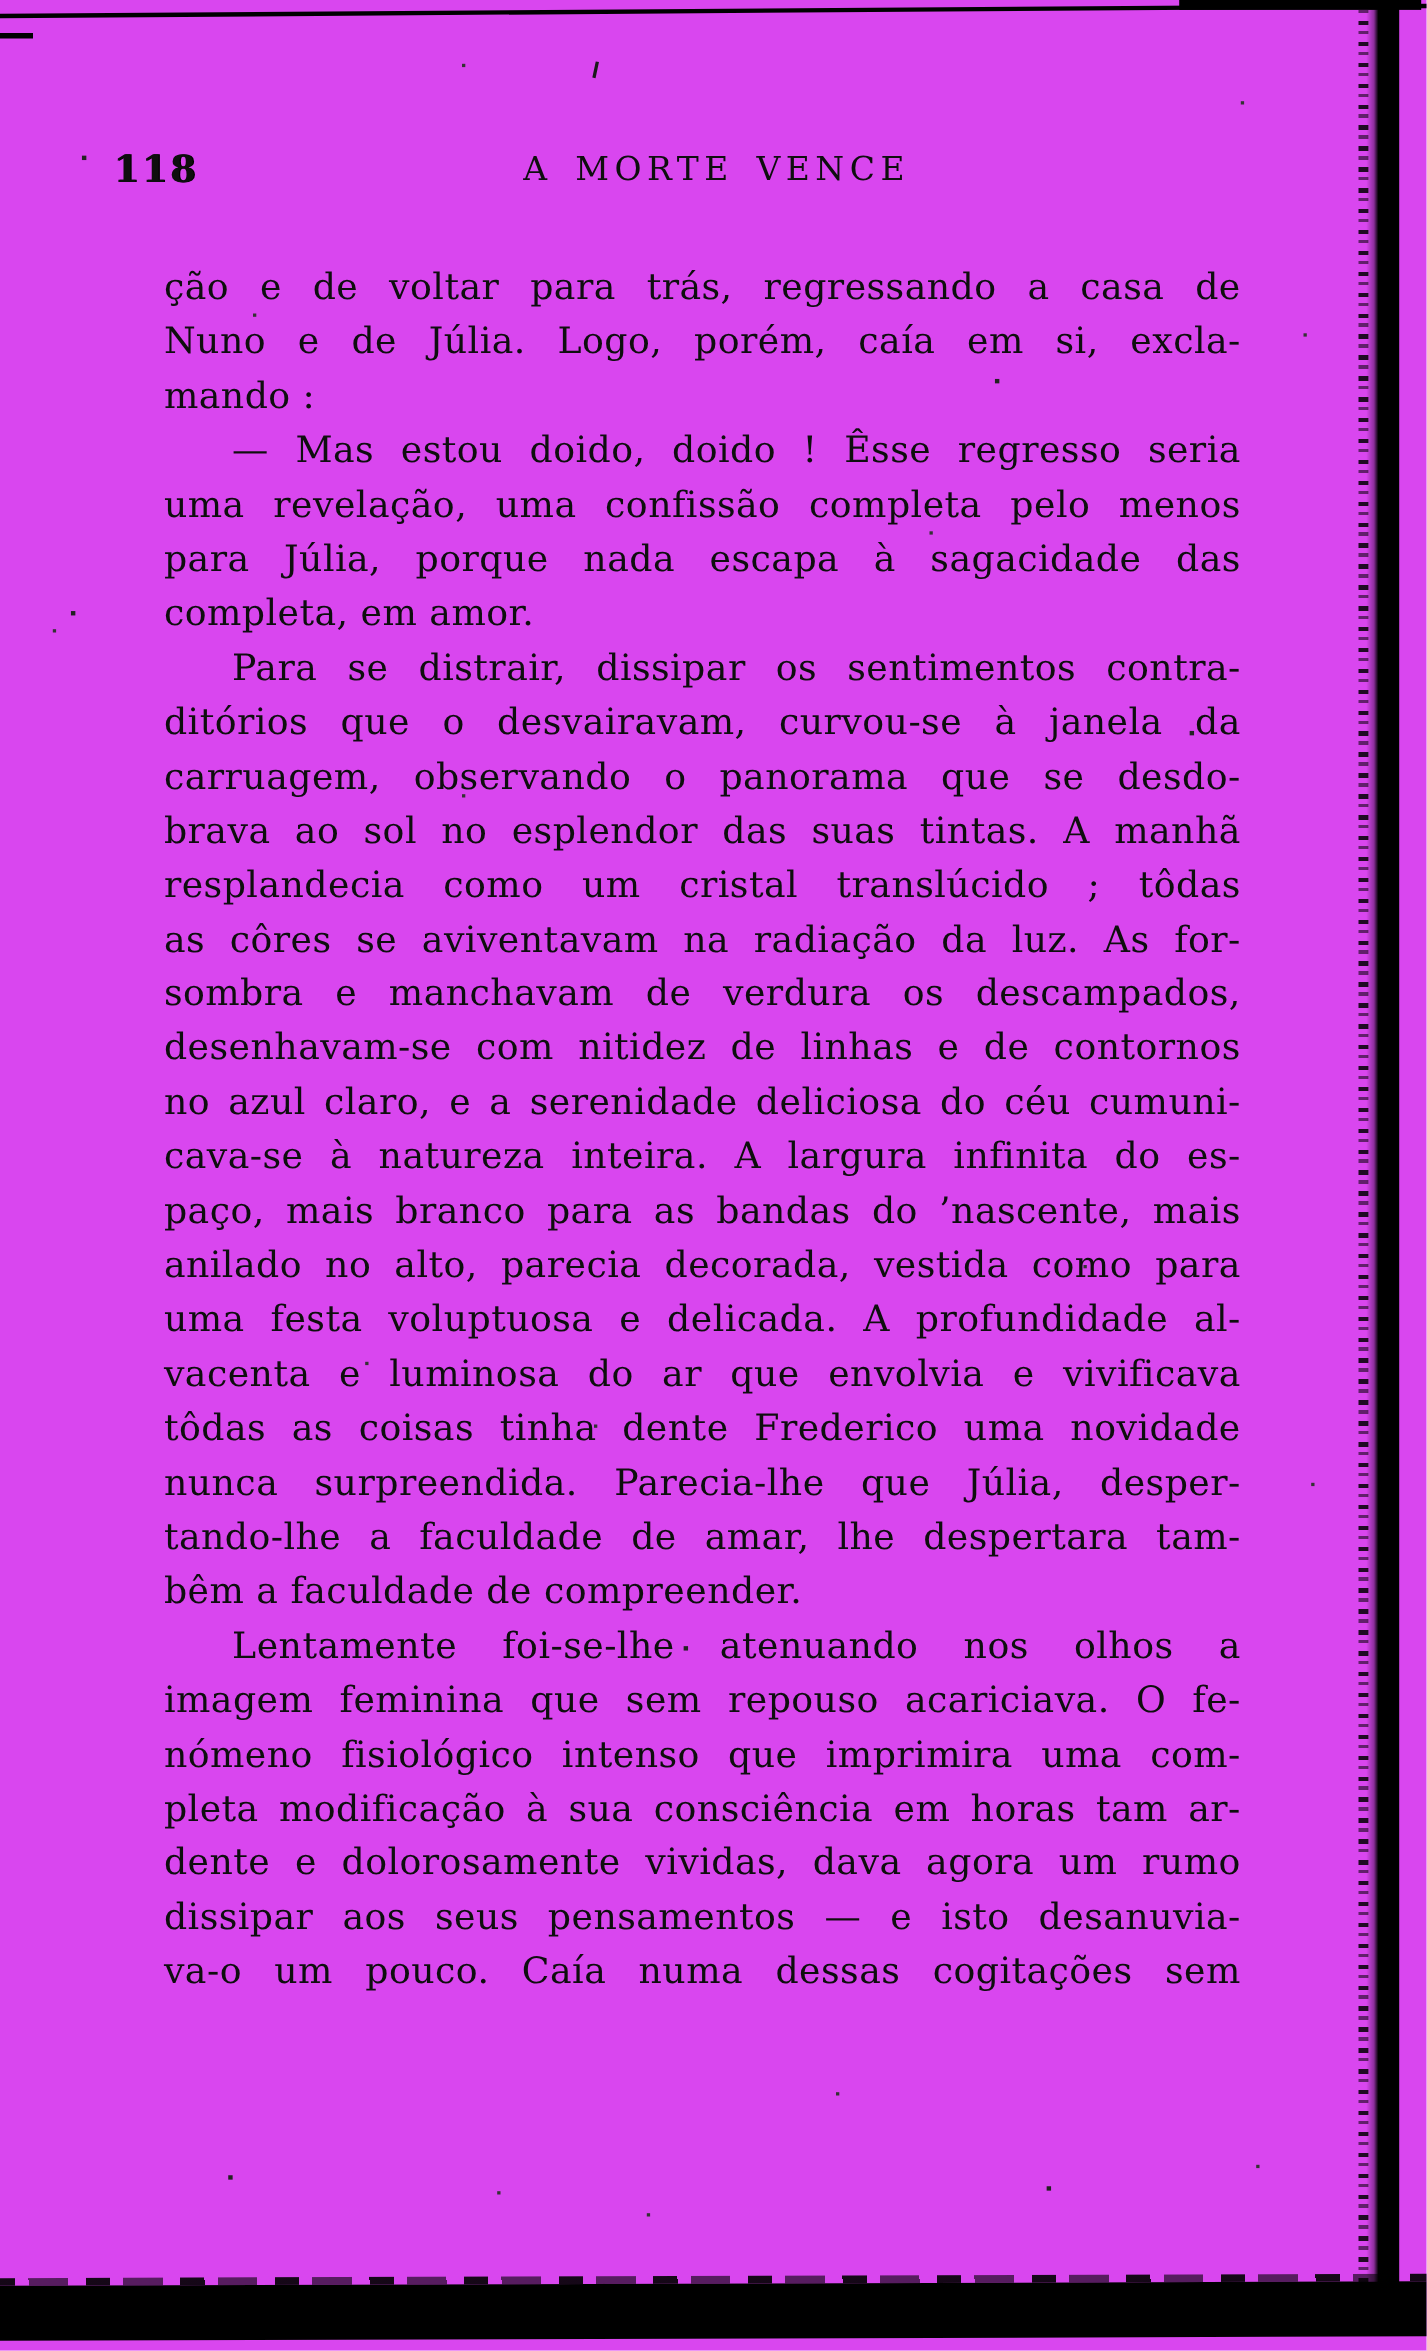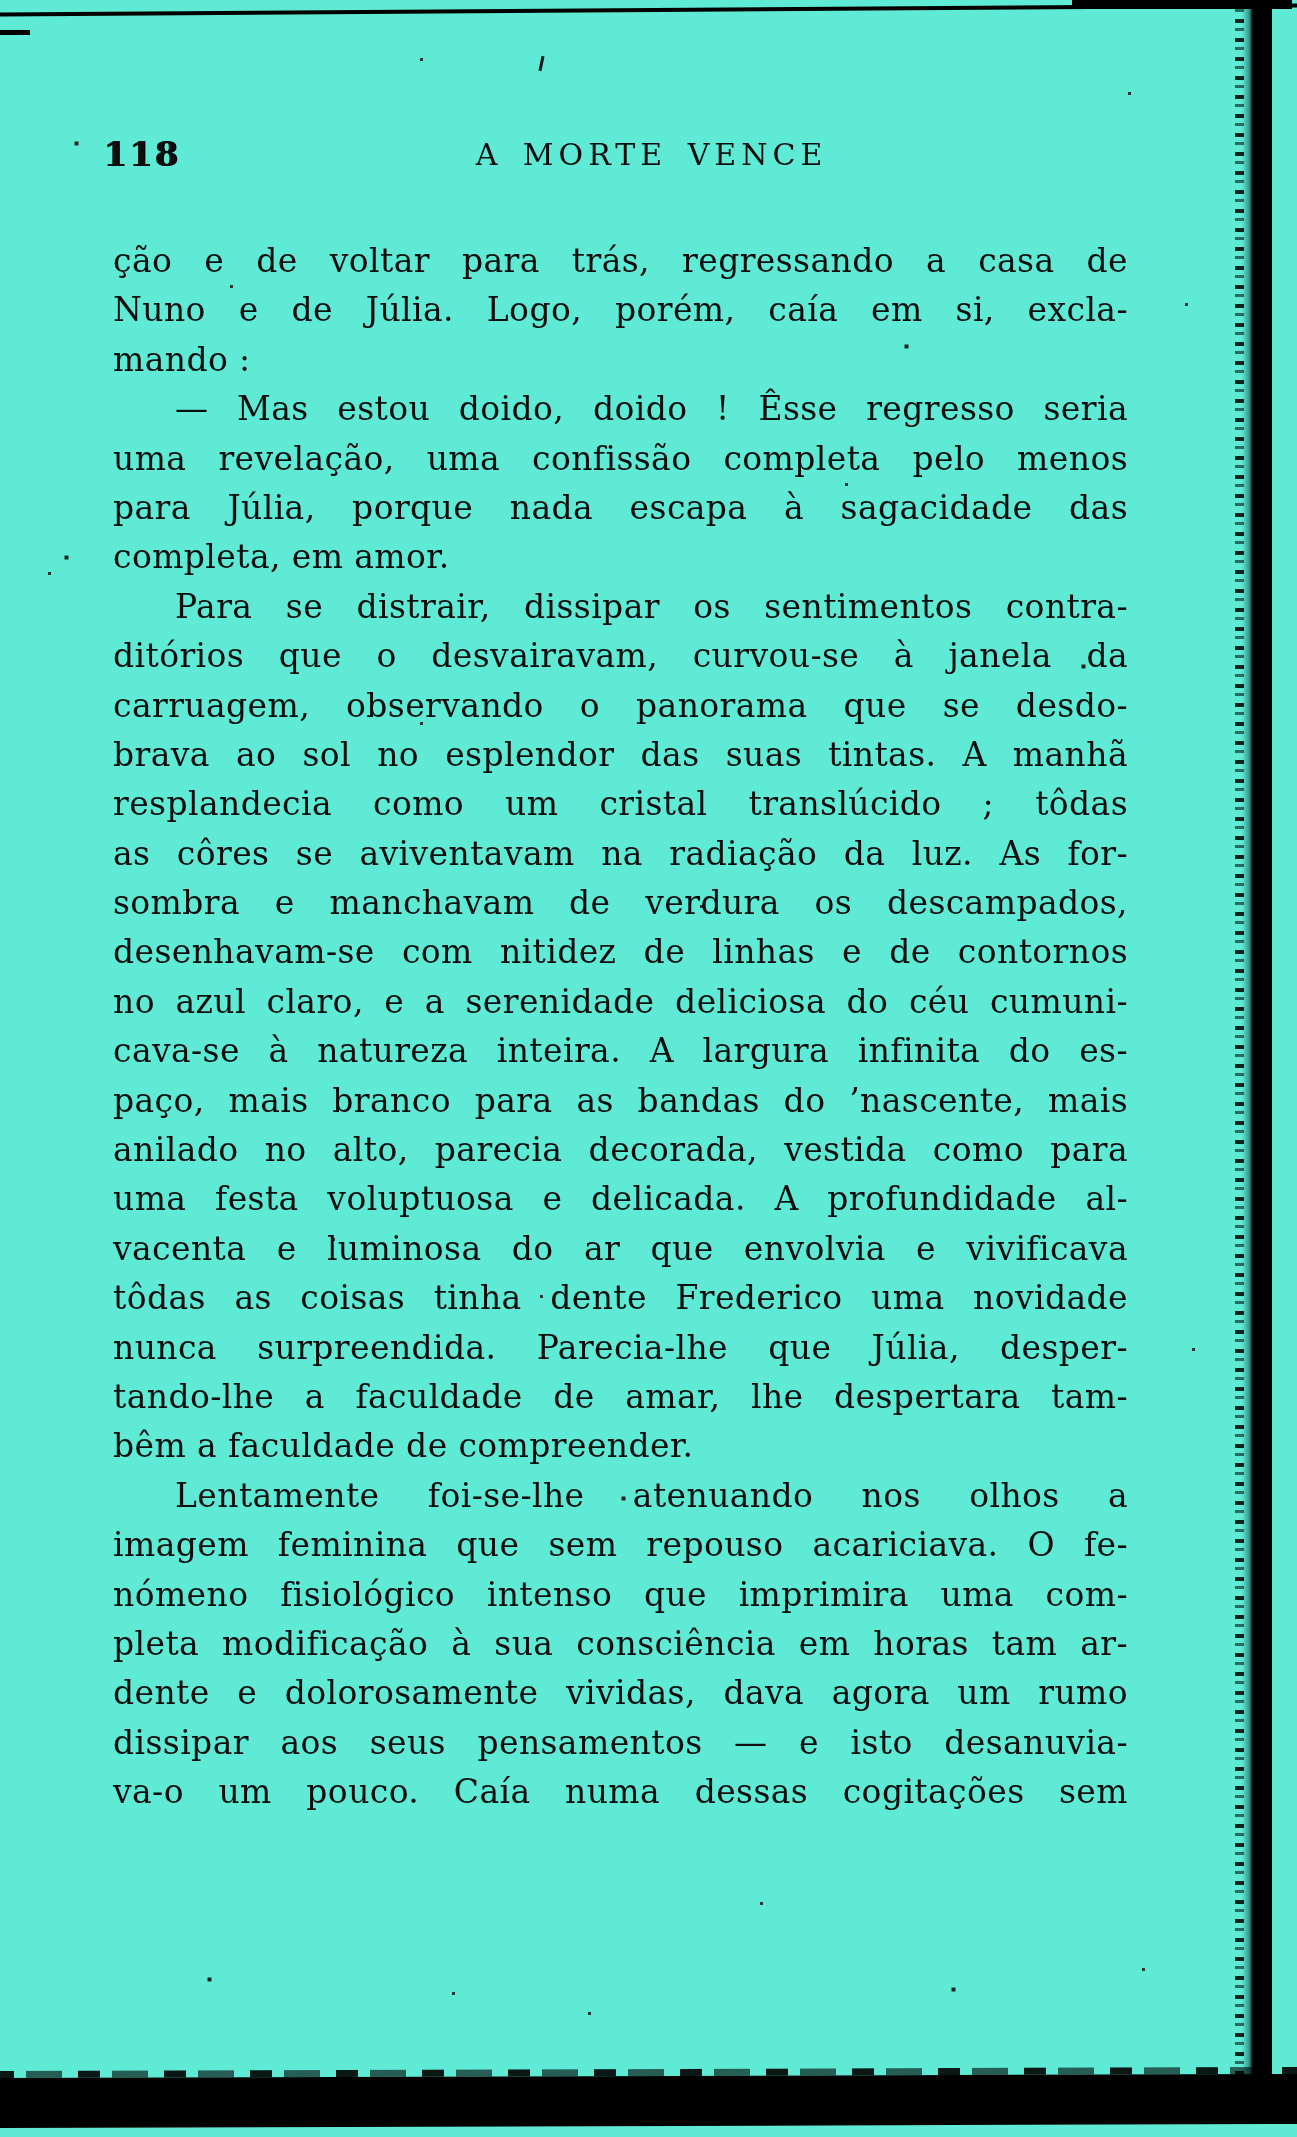--- a/index.html
+++ b/index.html
@@ -4,21 +4,21 @@
 <style>
   html, body {
     margin: 0;
     padding: 0;
     background: #ffffff;
   }
   .scan {
     position: relative;
     width: 1297px;
     height: 2137px;
-    background: #5eead4;
+    background: #d946ef;
     overflow: hidden;
     font-family: "DejaVu Serif", "Liberation Serif", serif;
     color: #0e0e0e;
   }
 
   
   .top-line {
     position: absolute;
     left: -6px; right: -6px; top: 8px;
     height: 4px;
@@ -144,20 +144,21 @@
     width: 1015px;
   }
   .line {
     height: 49.4px;
     line-height: 49.4px;
     font-size: 33px;
     letter-spacing: 0.4px;
     white-space: normal;
     text-align: justify;
     text-align-last: justify;
+    margin-left: 36px;
   }
   .line.indent { padding-left: 62px; }
   .line.short { text-align: left; text-align-last: left; }
 </style>
 </head>
 <body>
 
 <div class="scan">
 
   <div class="top-line"></div>

